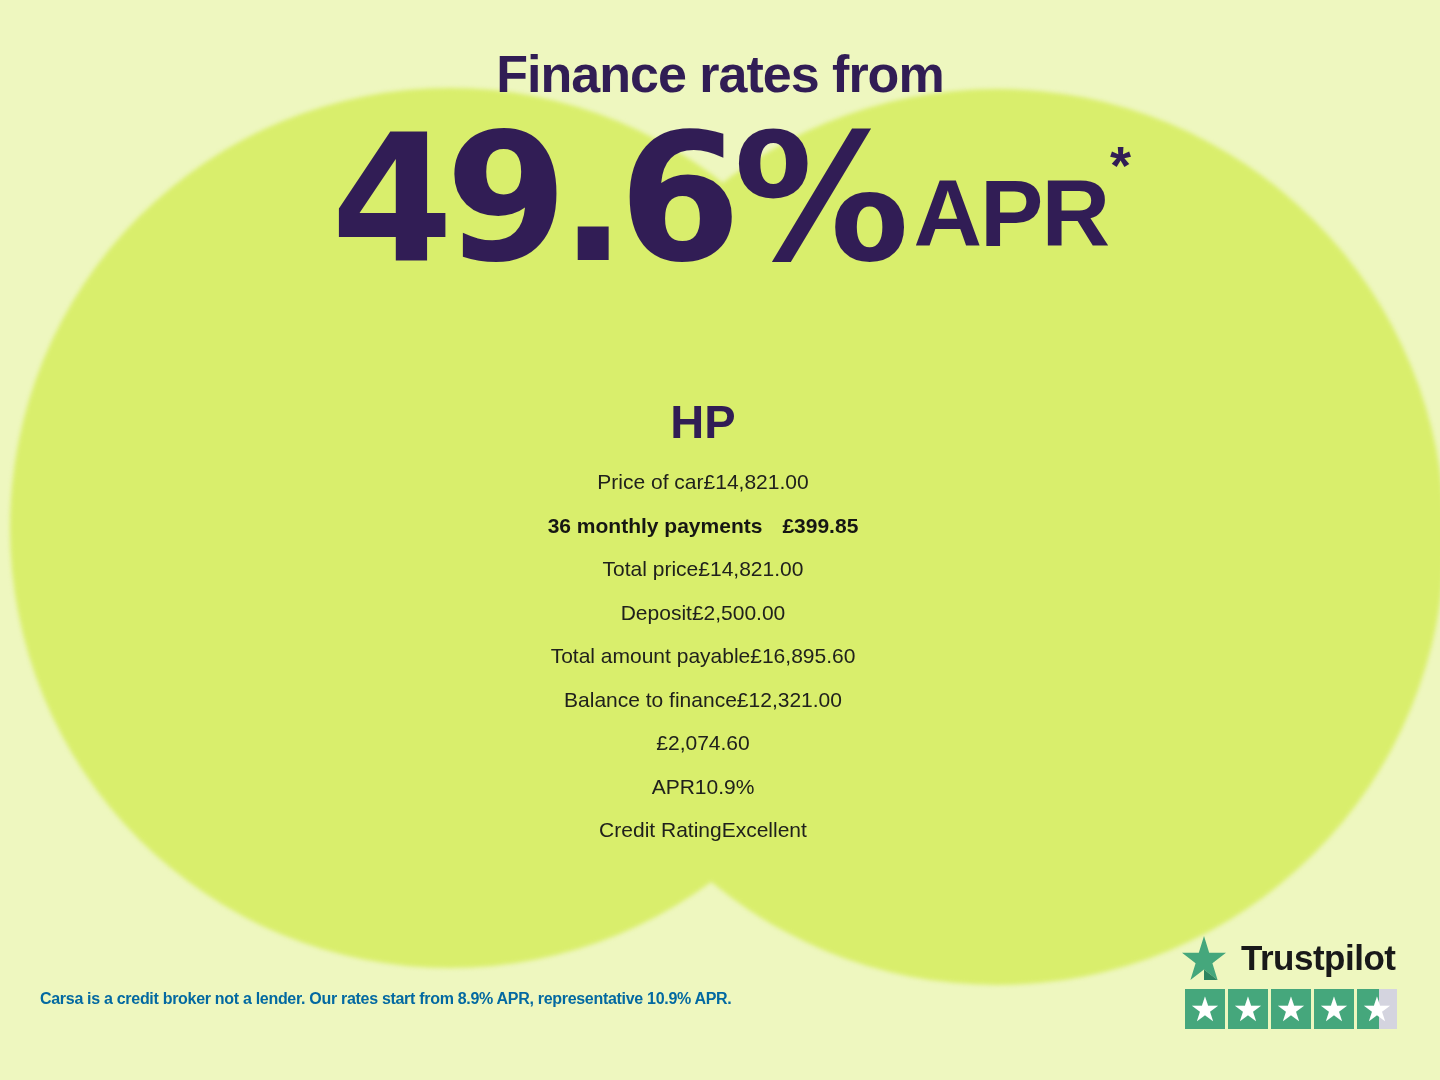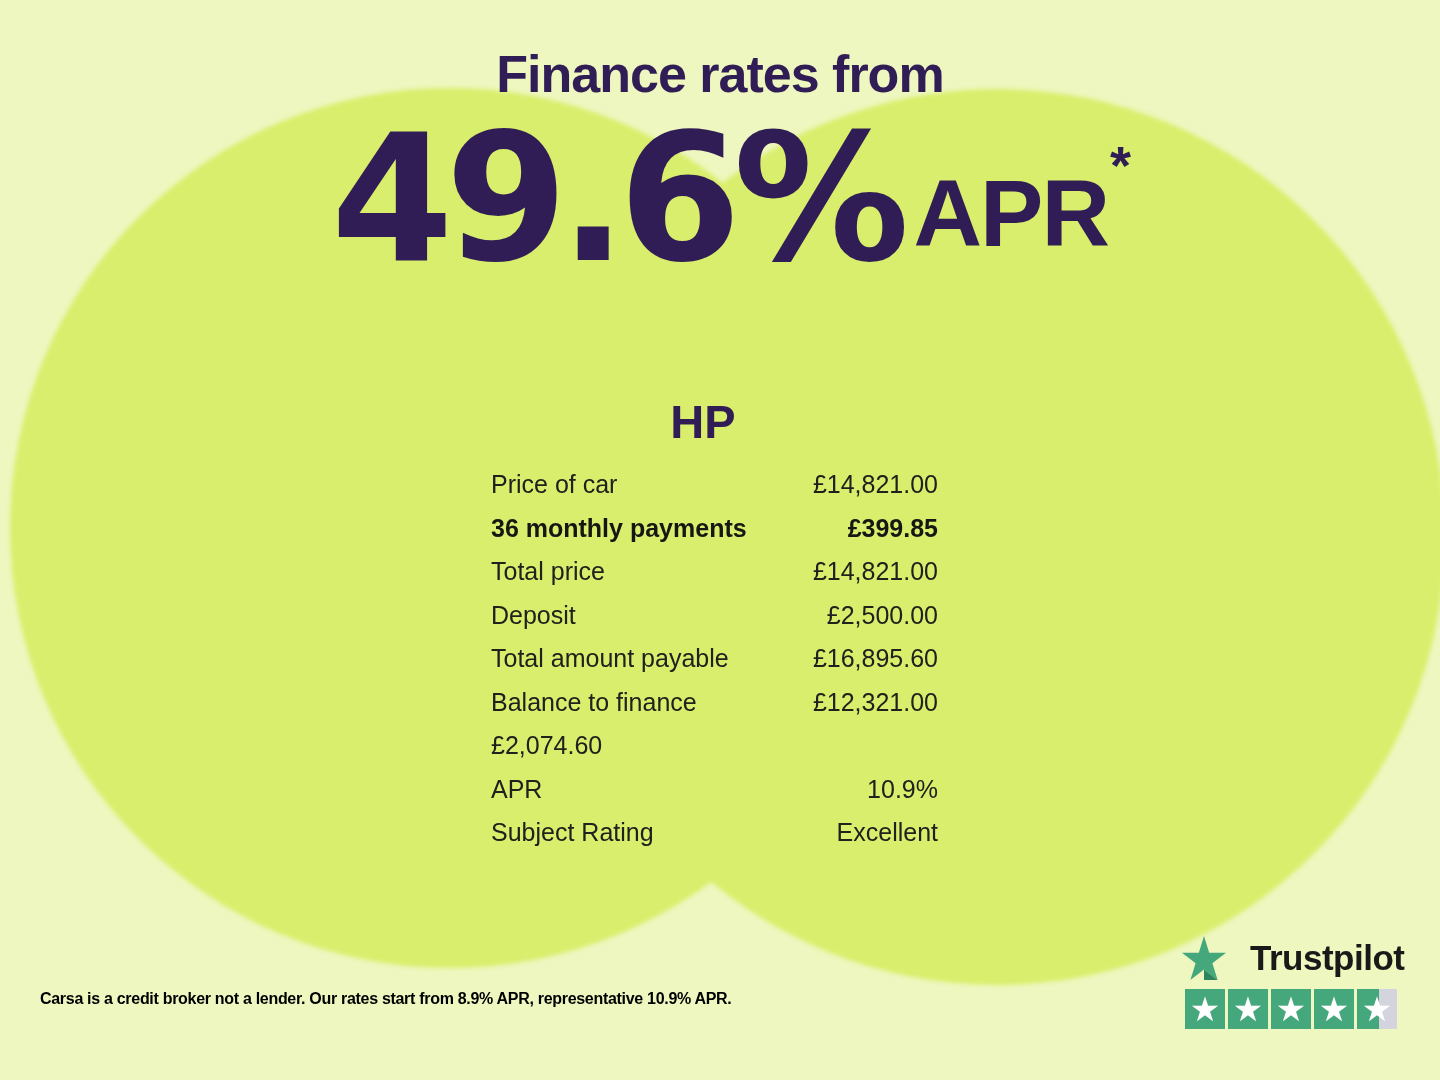--- a/index.html
+++ b/index.html
@@ -51,31 +51,31 @@
   }
 
   
   .quote{position:absolute;left:468px;top:394px;width:470px;}
   .quote-title{
     text-align:center;font-size:47px;font-weight:700;
     color:var(--heading-purple);letter-spacing:0;
   }
   .finance-table{position:absolute;left:468px;top:470px;width:470px;}
   .trow{
-    display:flex;justify-content:space-between;align-items:baseline;
-    height:43.5px;font-size:25px;color:var(--ink);margin-left:23px;
+    display:flex;justify-content:center;align-items:baseline;
+    height:43.5px;font-size:21px;color:var(--ink);
   }
   .trow .tlabel{text-align:left;}
   .trow .tvalue{text-align:right;}
   .trow.bold{font-weight:700;color:#161613;gap:20px;}
 
   
   .tp-logo-row{
     position:absolute;left:1182px;top:936px;
-    display:flex;align-items:center;gap:24px;height:44px;
+    display:flex;align-items:center;gap:15px;height:44px;
   }
   .tp-big-star{position:relative;width:44px;height:44px;}
   .tp-big-star .star-shape{
     position:absolute;inset:0;background:var(--trustpilot-green);
     clip-path:polygon(50% 0%,61.8% 38.2%,100% 38.2%,69.1% 61.8%,80.9% 100%,50% 76.4%,19.1% 100%,30.9% 61.8%,0% 38.2%,38.2% 38.2%);
   }
   .tp-big-star .star-notch{
     position:absolute;inset:0;background:var(--trustpilot-green-dark);
     clip-path:polygon(50% 76.4%,80.9% 100%,50% 100%);
   }
@@ -93,21 +93,21 @@
   }
   .tp-star-glyph{
     font-family:"DejaVu Sans",sans-serif;
     color:var(--star-white);font-size:34px;line-height:40px;
   }
 
   
   .disclaimer{
     position:absolute;left:40px;top:986px;width:800px;
     font-size:16px;font-weight:700;letter-spacing:-0.3px;
-    line-height:26px;color:#000000;
+    line-height:26px;color:#0369a1;
   }
 </style>
 </head>
 <body>
 
 <div class="canvas">
 
   <div class="blob-layer">
     <div class="circle circle-left"></div>
     <div class="circle circle-right"></div>
@@ -150,21 +150,21 @@
         <div class="tvalue">£12,321.00</div>
       </div>
       <div class="trow">
         <div class="tvalue">£2,074.60</div>
       </div>
       <div class="trow">
         <div class="tlabel">APR</div>
         <div class="tvalue">10.9%</div>
       </div>
       <div class="trow">
-        <div class="tlabel">Subject Rating</div>
+        <div class="tlabel">Credit Rating</div>
         <div class="tvalue">Excellent</div>
       </div>
     </div>
 
   <div class="tp-logo-row">
     <div class="tp-big-star">
       <div class="star-shape"></div>
       <div class="star-notch"></div>
     </div>
     <div class="tp-wordmark">Trustpilot</div>

